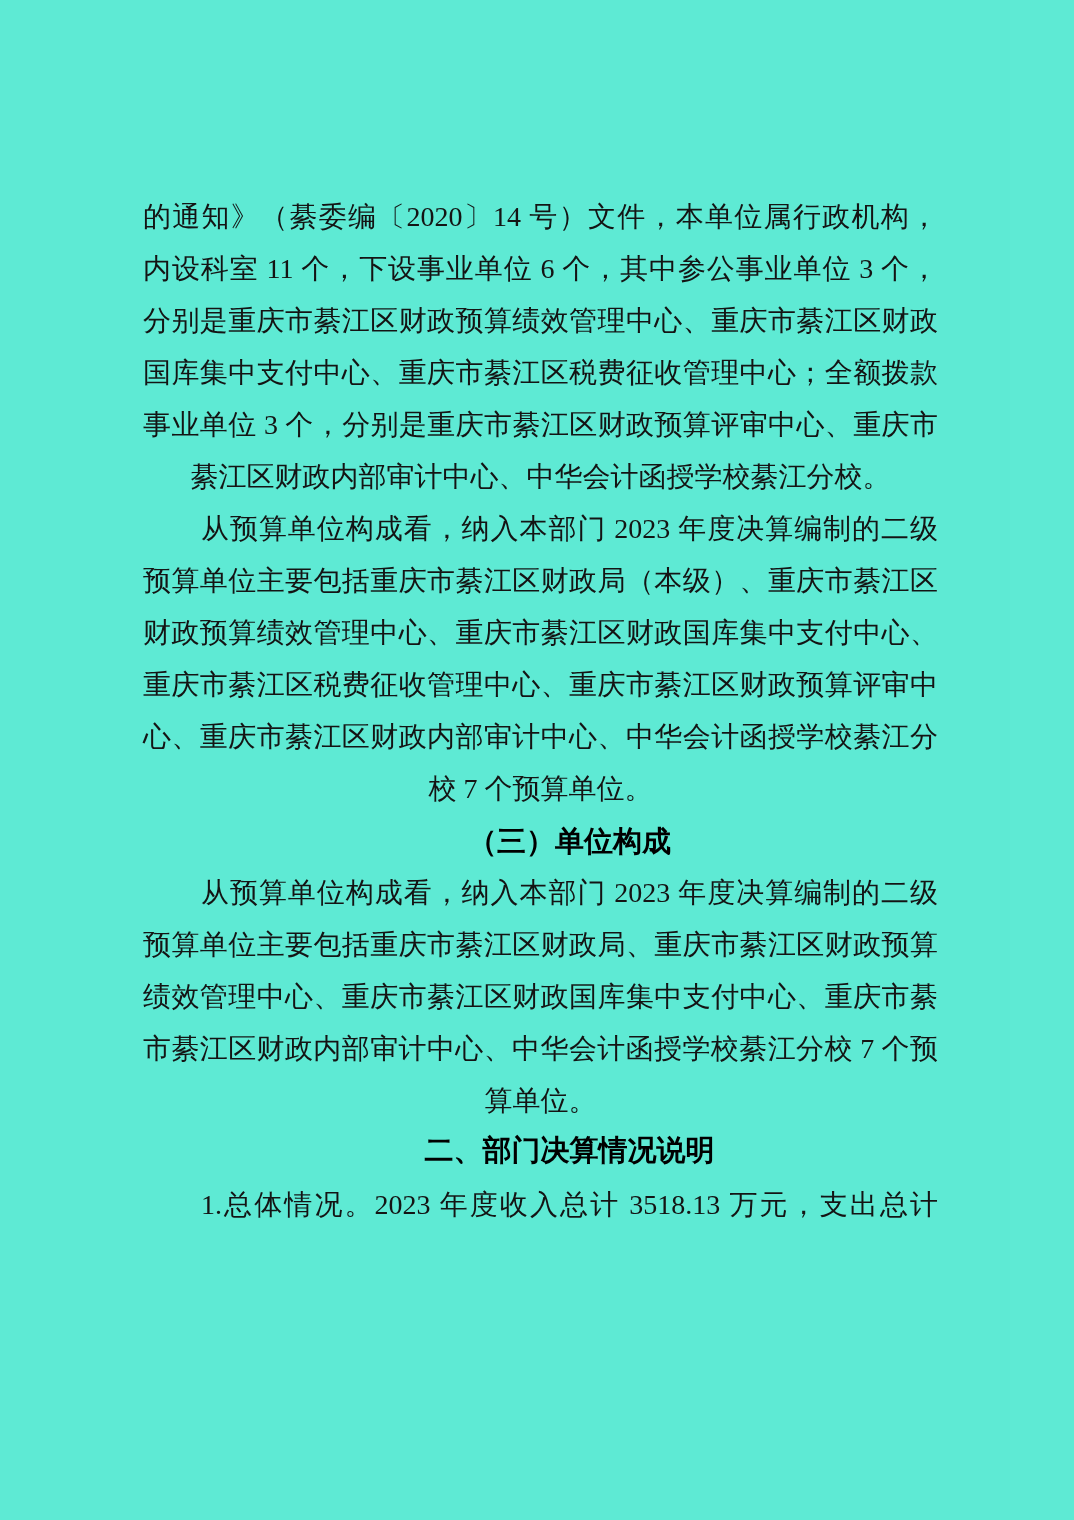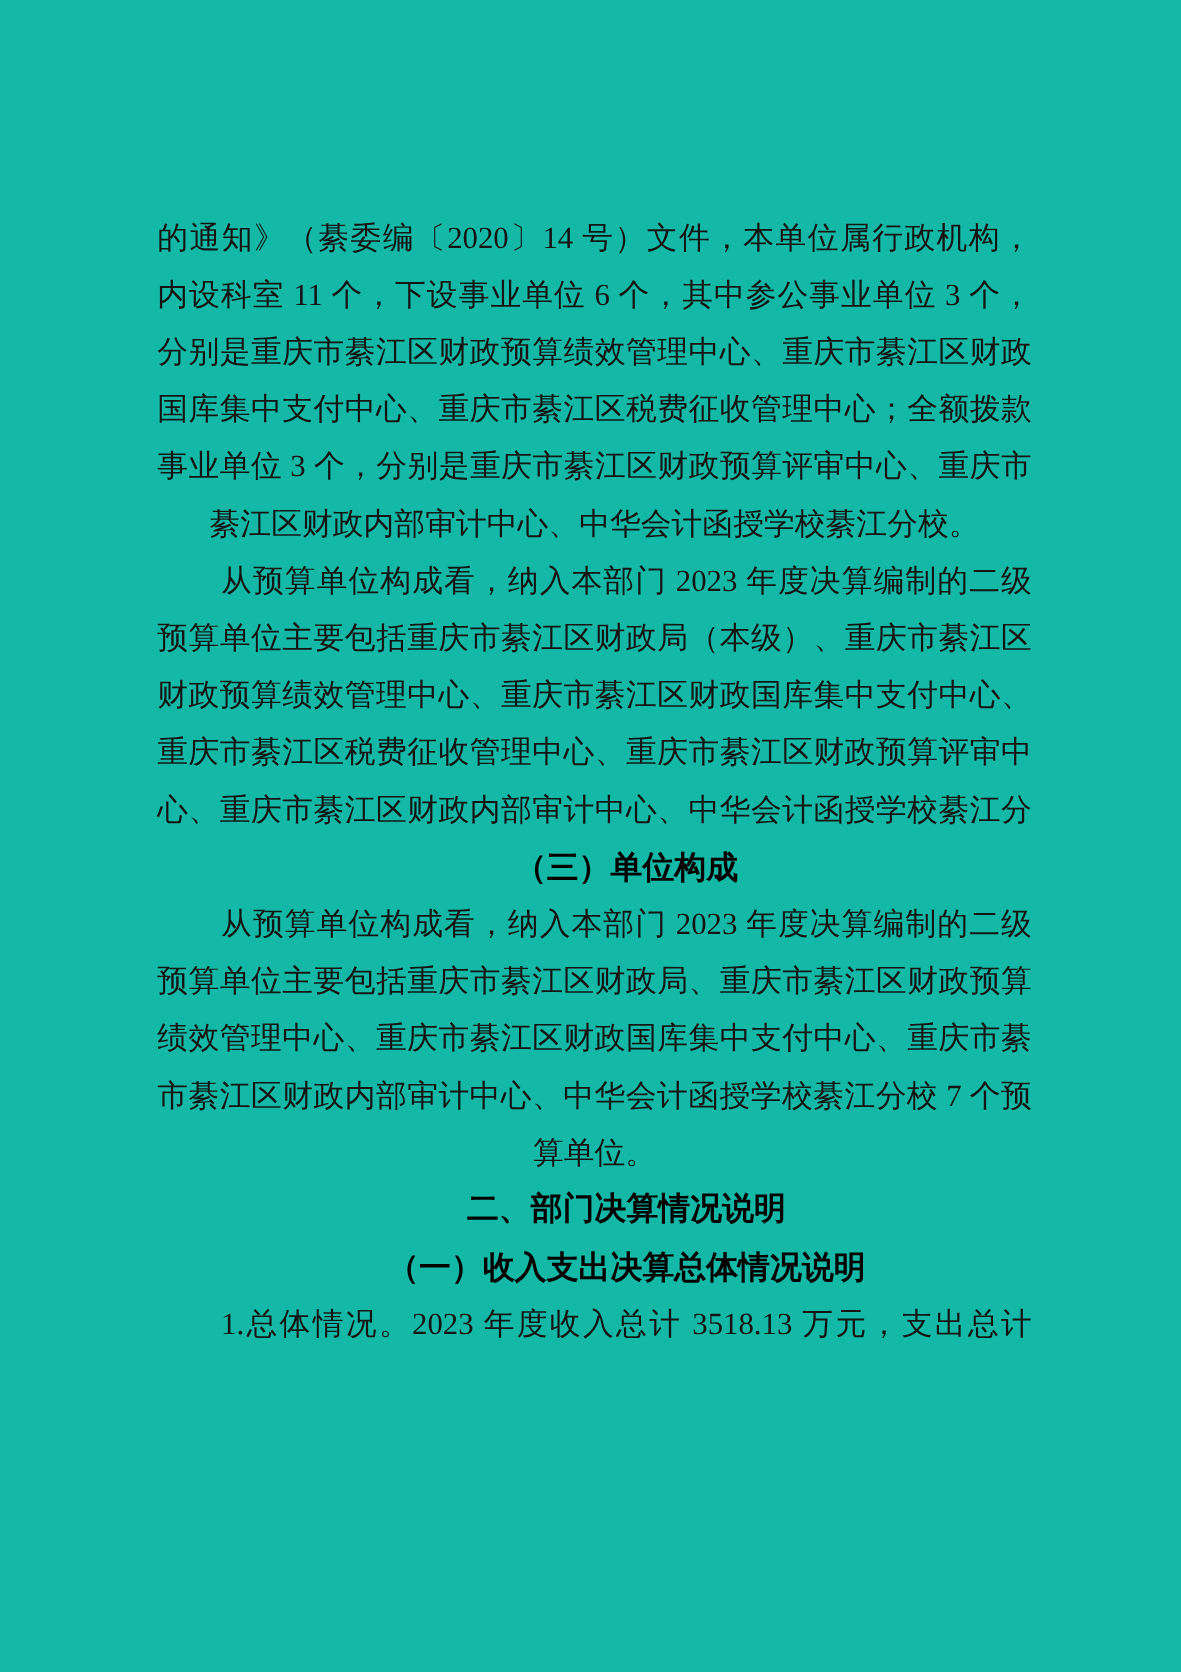--- a/index.html
+++ b/index.html
@@ -4,21 +4,21 @@
 <style>
   html, body {
     margin: 0;
     padding: 0;
     background: #ffffff;
   }
   .page {
     position: relative;
     width: 1074px;
     height: 1520px;
-    background: #14b8a6;
+    background: #5eead4;
     overflow: hidden;
   }
   .content {
     position: absolute;
     left: 143px;
     top: 191px;
     width: 795px;
   }
   .line {
     font-family: "Liberation Serif", "DejaVu Serif", serif;
@@ -58,23 +58,23 @@
       <div class="line body justify">内设科室 11 个，下设事业单位 6 个，其中参公事业单位 3 个，</div>
       <div class="line body justify">分别是重庆市綦江区财政预算绩效管理中心、重庆市綦江区财政</div>
       <div class="line body justify">国库集中支付中心、重庆市綦江区税费征收管理中心；全额拨款</div>
       <div class="line body justify">事业单位 3 个，分别是重庆市綦江区财政预算评审中心、重庆市</div>
       <div class="line body">綦江区财政内部审计中心、中华会计函授学校綦江分校。</div>
       <div class="line body indent justify">从预算单位构成看，纳入本部门 2023 年度决算编制的二级</div>
       <div class="line body justify">预算单位主要包括重庆市綦江区财政局（本级）、重庆市綦江区</div>
       <div class="line body justify">财政预算绩效管理中心、重庆市綦江区财政国库集中支付中心、</div>
       <div class="line body justify">重庆市綦江区税费征收管理中心、重庆市綦江区财政预算评审中</div>
       <div class="line body justify">心、重庆市綦江区财政内部审计中心、中华会计函授学校綦江分</div>
+      <div class="line body">校 7 个预算单位。</div>
       <div class="line heading-kai indent">（三）单位构成</div>
       <div class="line body indent justify">从预算单位构成看，纳入本部门 2023 年度决算编制的二级</div>
       <div class="line body justify">预算单位主要包括重庆市綦江区财政局、重庆市綦江区财政预算</div>
       <div class="line body justify">绩效管理中心、重庆市綦江区财政国库集中支付中心、重庆市綦</div>
       <div class="line body justify">市綦江区财政内部审计中心、中华会计函授学校綦江分校 7 个预</div>
       <div class="line body">算单位。</div>
       <div class="line heading-hei indent">二、部门决算情况说明</div>
-      <div class="line heading-kai indent">（一）收入支出决算总体情况说明</div>
       <div class="line body indent justify">1.总体情况。2023 年度收入总计 3518.13 万元，支出总计</div>
     </div>
 </div>
 
 </body></html>

